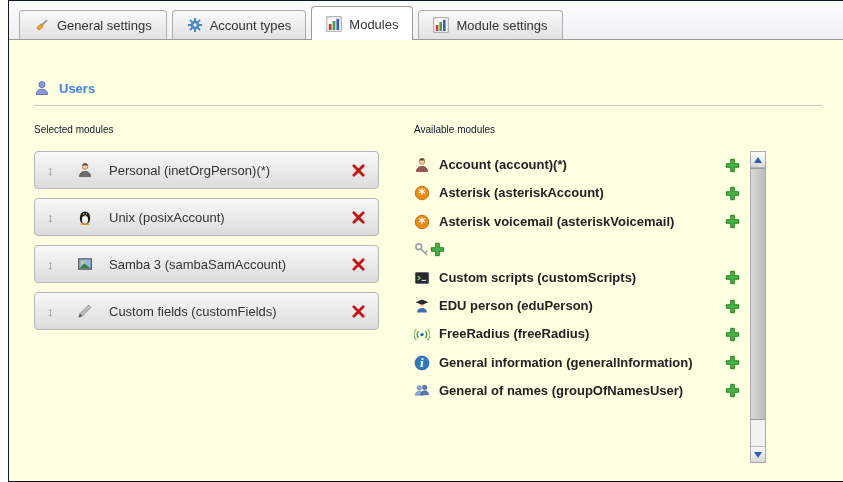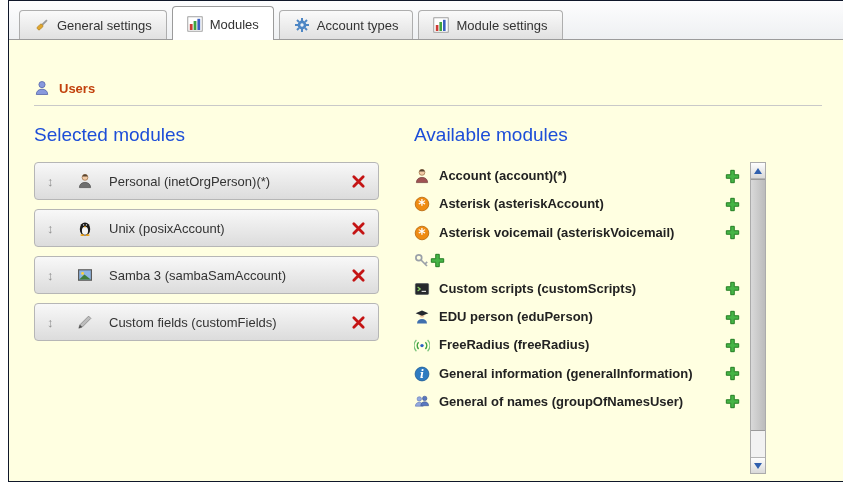--- a/index.html
+++ b/index.html
@@ -22,26 +22,26 @@
     border:1px solid #aeaeae;border-bottom:none;
     border-radius:4px 4px 0 0;position:relative;white-space:nowrap;
   }
   .tab.active{
     background:#ffffff;border-color:#9b9b9b;
     padding-top:9px;padding-bottom:8px;margin-bottom:-1px;z-index:2;
   }
   .icon{display:inline-flex;width:16px;height:16px;flex:none;align-items:center;justify-content:center;}
   
   .content{padding:14px 25px 0;}
-  .section-head{display:flex;align-items:center;gap:9px;margin-top:26px;font-weight:bold;font-size:13px;color:#c2410c;}
+  .section-head{display:flex;align-items:center;gap:9px;margin-top:26px;font-weight:bold;font-size:13px;color:#3b82f6;}
   .rule{border-top:1px solid #c9c9c9;margin:9px 0 18px;}
   .columns{display:flex;gap:35px;}
   .col-left{width:345px;flex:none;}
   .col-right{width:352px;flex:none;}
-  .col-heading{font-size:19px;color:#1d4ed8;margin-bottom:16px;}
+  .col-heading{font-size:10px;color:#0f172a;margin-bottom:16px;}
   
   .sel-row{
     display:flex;align-items:center;height:38px;box-sizing:border-box;
     background:linear-gradient(#f8f8f8,#dcdcdc);
     border:1px solid #b6b6b6;border-radius:4px;
     margin-bottom:9px;padding:0 12px;
   }
   .handle{width:30px;color:#8f8f8f;font-size:13px;cursor:move;flex:none;}
   .sel-label{flex:1;font-size:13px;color:#333;margin-left:16px;}
   .del-btn{flex:none;display:inline-flex;cursor:pointer;}
@@ -78,42 +78,42 @@
     <span class="icon">
           <svg width="16" height="16" viewBox="0 0 16 16">
             <g transform="rotate(45 8 8)">
               <rect x="7.1" y="1" width="1.8" height="7" fill="#9a9a9a"></rect>
               <rect x="6.2" y="7.6" width="3.6" height="6.4" rx="1.4" fill="#e0a62e" stroke="#a8781a" stroke-width="0.6"></rect>
             </g>
           </svg>
         </span>
     <span class="tab-label">General settings</span>
   </div>
-      <div class="tab active">
-    <span class="icon">
-          <svg width="16" height="16" viewBox="0 0 16 16">
-            <rect x="0.8" y="0.8" width="14.4" height="14.4" fill="#ffffff" stroke="#8a8a8a" stroke-width="0.8"></rect>
-            <rect x="2.8" y="8" width="2.8" height="6" fill="#cc3b33"></rect>
-            <rect x="6.6" y="5" width="2.8" height="9" fill="#3fa33f"></rect>
-            <rect x="10.4" y="2.8" width="2.8" height="11.2" fill="#3b5fc0"></rect>
-          </svg>
-        </span>
-    <span class="tab-label">Modules</span>
-  </div>
       <div class="tab">
     <span class="icon">
           <svg width="16" height="16" viewBox="0 0 16 16">
             <g stroke="#4d86c4" stroke-width="2">
               <path d="M8 1v3M8 12v3M1 8h3M12 8h3M3 3l2.1 2.1M10.9 10.9L13 13M13 3l-2.1 2.1M5.1 10.9L3 13"></path>
             </g>
             <circle cx="8" cy="8" r="4.4" fill="#4d86c4"></circle>
             <circle cx="8" cy="8" r="1.7" fill="#eaf2fa"></circle>
           </svg>
         </span>
     <span class="tab-label">Account types</span>
+  </div>
+      <div class="tab active">
+    <span class="icon">
+          <svg width="16" height="16" viewBox="0 0 16 16">
+            <rect x="0.8" y="0.8" width="14.4" height="14.4" fill="#ffffff" stroke="#8a8a8a" stroke-width="0.8"></rect>
+            <rect x="2.8" y="8" width="2.8" height="6" fill="#cc3b33"></rect>
+            <rect x="6.6" y="5" width="2.8" height="9" fill="#3fa33f"></rect>
+            <rect x="10.4" y="2.8" width="2.8" height="11.2" fill="#3b5fc0"></rect>
+          </svg>
+        </span>
+    <span class="tab-label">Modules</span>
   </div>
       <div class="tab">
     <span class="icon">
           <svg width="16" height="16" viewBox="0 0 16 16">
             <rect x="0.8" y="0.8" width="14.4" height="14.4" fill="#ffffff" stroke="#8a8a8a" stroke-width="0.8"></rect>
             <rect x="2.8" y="8" width="2.6" height="6" fill="#cc3b33"></rect>
             <rect x="6.4" y="5" width="2.6" height="9" fill="#3fa33f"></rect>
             <rect x="10" y="2.8" width="2.6" height="11.2" fill="#3b5fc0"></rect>
           </svg>
         </span>

